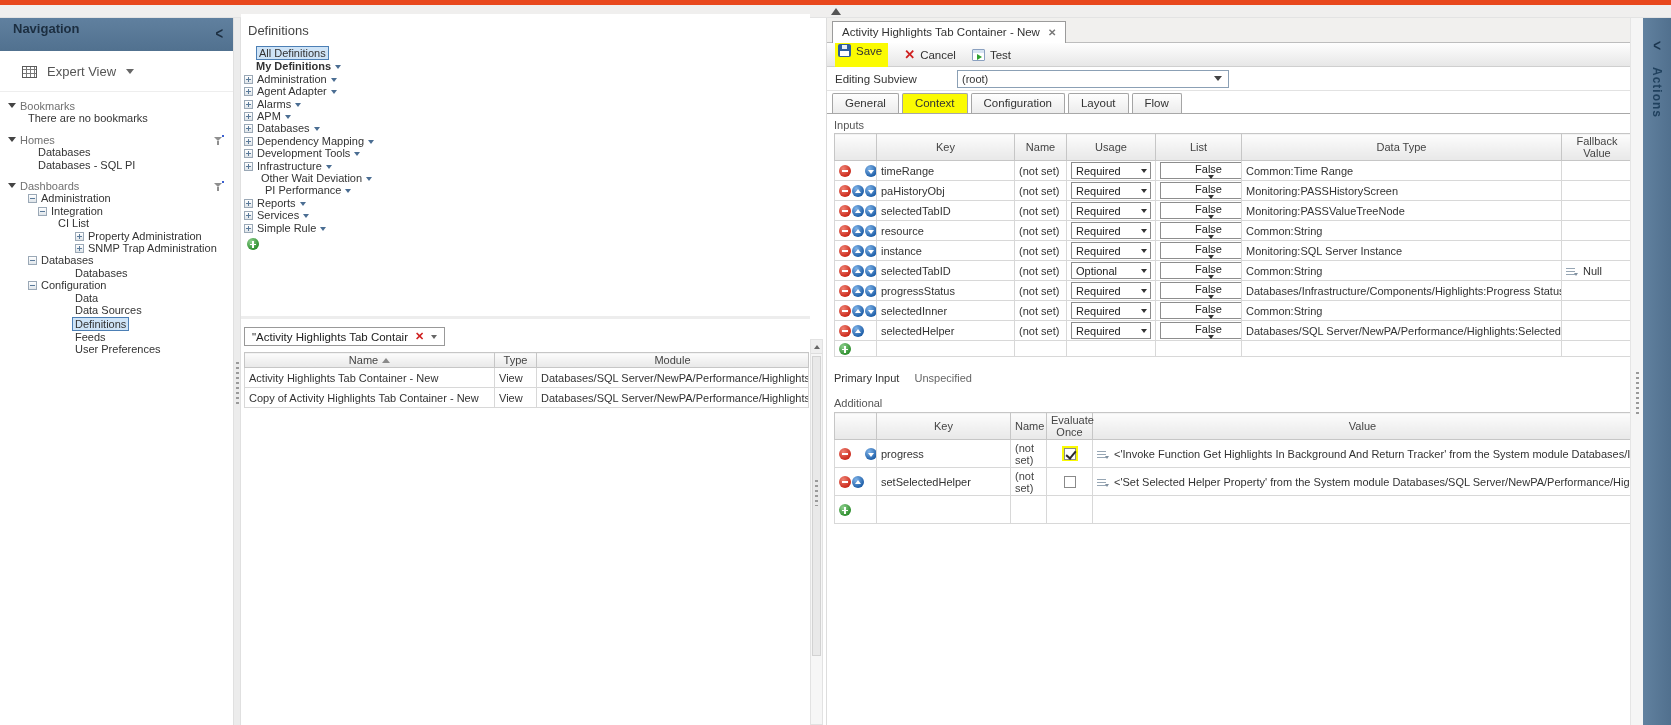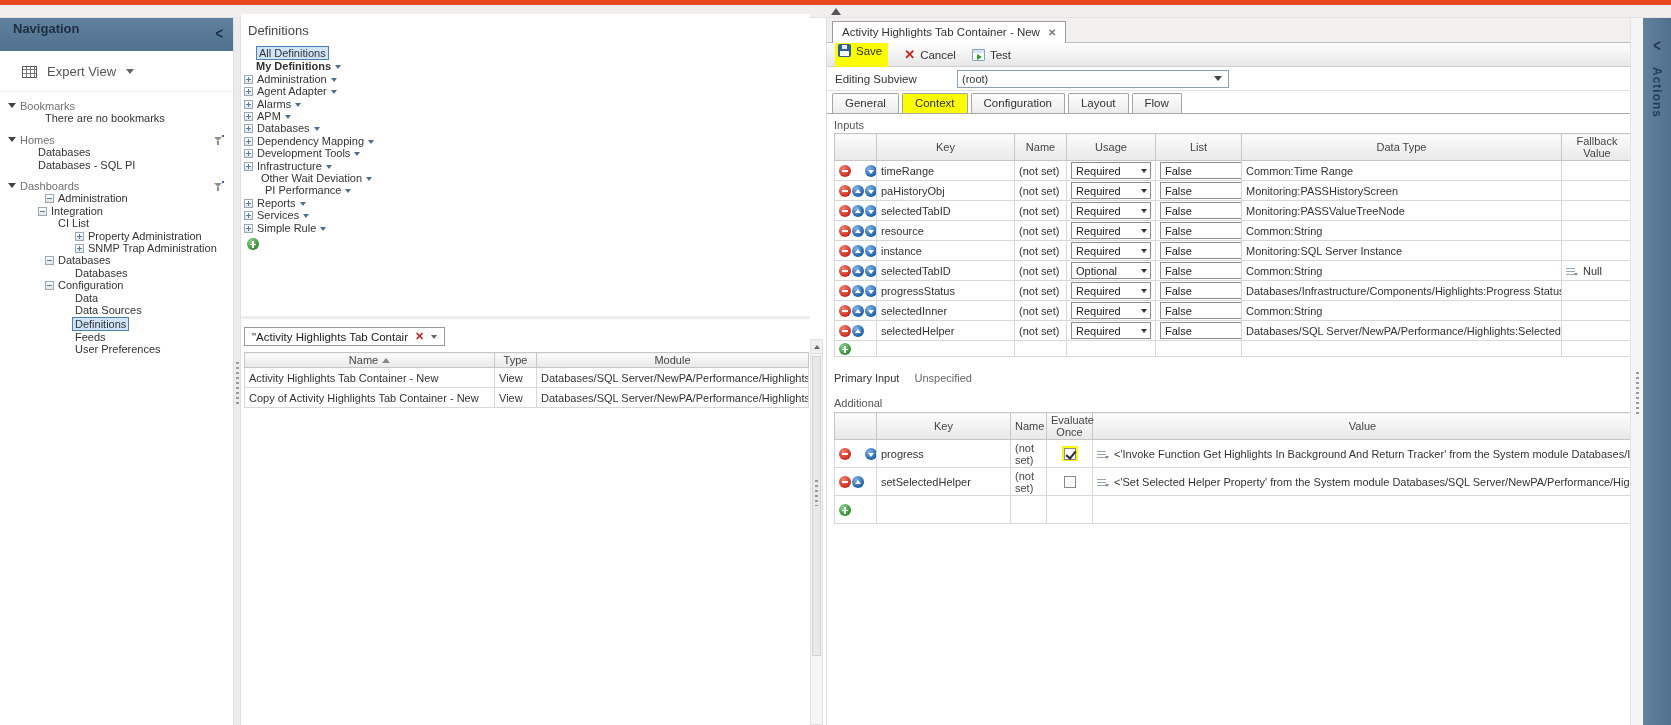--- a/index.html
+++ b/index.html
@@ -26,21 +26,21 @@
 .nroot { color:#707070; padding-left:20px; position:relative; margin-top:9px; }
 .nroot:first-child { margin-top:0; }
 .nroot .roottri { position:absolute; left:8px; top:3px; width:0; height:0; border-left:4px solid transparent; border-right:4px solid transparent; border-top:5px solid #444; }
 .funnel { position:absolute; right:8px; top:1px; width:12px; height:11px; cursor:pointer; }
 .funnel::before { content:""; position:absolute; left:1px; top:2px; border-left:4px solid transparent; border-right:4px solid transparent; border-top:4px solid #8f8f8f; }
 .funnel::after { content:""; position:absolute; left:4px; top:6px; width:2px; height:4px; background:#8f8f8f; }
 .funnel .dot { position:absolute; right:1px; top:0; width:2px; height:2px; background:#3a5fd0; }
 .box { display:inline-block; width:9px; height:9px; border:1px solid #9aa8b6; background:linear-gradient(#fff,#dfe5ea); position:relative; margin-right:4px; vertical-align:-1px; cursor:pointer; }
 .box::before { content:""; position:absolute; left:1px; top:3px; width:5px; height:1px; background:#5a7a9a; }
 .box.plus::after { content:""; position:absolute; left:3px; top:1px; width:1px; height:5px; background:#5a7a9a; }
-.p28{padding-left:45px}.p38{padding-left:38px}.p48{padding-left:75px}.p58{padding-left:58px}
+.p28{padding-left:28px}.p38{padding-left:38px}.p48{padding-left:75px}.p58{padding-left:58px}
 .sel-item { display:inline-block; background:#cfe4f7; border:1px solid #4c7fb5; padding:0 2px; margin-left:-3px; }
 .tlink { cursor:pointer; }
 
 
 .vdiv1 { position:absolute; left:233px; top:18px; width:8px; bottom:0; background:#ececec; border-left:1px solid #e0e0e0; border-right:1px solid #e0e0e0; }
 .grip-dots { position:absolute; left:2px; width:3px; height:42px; background:repeating-linear-gradient(#9a9a9a 0 2px, transparent 2px 5px); cursor:row-resize; }
 
 
 .mid-panel { position:absolute; left:241px; top:14px; width:569px; bottom:0; background:#fff; }
 .def-title { padding:9px 8px 8px 7px; font-size:13px; color:#454545; }
@@ -111,21 +111,21 @@
 .stab.active-hl { background:#fbfb02; }
 .sec-label { margin:5px 0 2px 7px; color:#555; }
 .inputs-table { margin-left:7px; width:798px; }
 .inputs-table td { height:20px; }
 .c-act { text-align:left; }
 .slotset { display:inline-flex; }
 .slot { display:inline-block; width:13px; }
 .sel { display:inline-flex; align-items:center; justify-content:space-between; border:1px solid #8d8d8d; background:#fff; height:17px; padding:0 3px 0 4px; font-size:11px; color:#222; cursor:pointer; }
 .sel .arr { width:0; height:0; border-left:3.5px solid transparent; border-right:3.5px solid transparent; border-top:4px solid #333; margin-left:5px; }
 .sel-usage { width:80px; }
-.sel-list { width:96px; }
+.sel-list { width:96px;flex-direction:column; }
 .plus-row td { height:14px; }
 .list-ic { display:inline-block; width:12px; height:9px; margin-right:5px; position:relative; vertical-align:-1px; }
 .list-ic::before { content:""; position:absolute; left:0; top:1px; width:9px; height:7px; background:repeating-linear-gradient(to bottom,#97a6b4 0 1px, transparent 1px 3px); }
 .list-ic::after { content:""; position:absolute; right:0; bottom:0; border-left:2.5px solid transparent; border-right:2.5px solid transparent; border-top:3px solid #7f8f9f; }
 .primary-row { margin:15px 0 0 7px; color:#333; }
 .primary-row .pval { margin-left:12px; color:#666; }
 .add-label { margin:13px 0 3px 7px; color:#555; }
 .add-table { margin-left:7px; width:798px; }
 .add-table td { height:28px; white-space:normal; }
 .add-table td.vcell { white-space:nowrap; }

